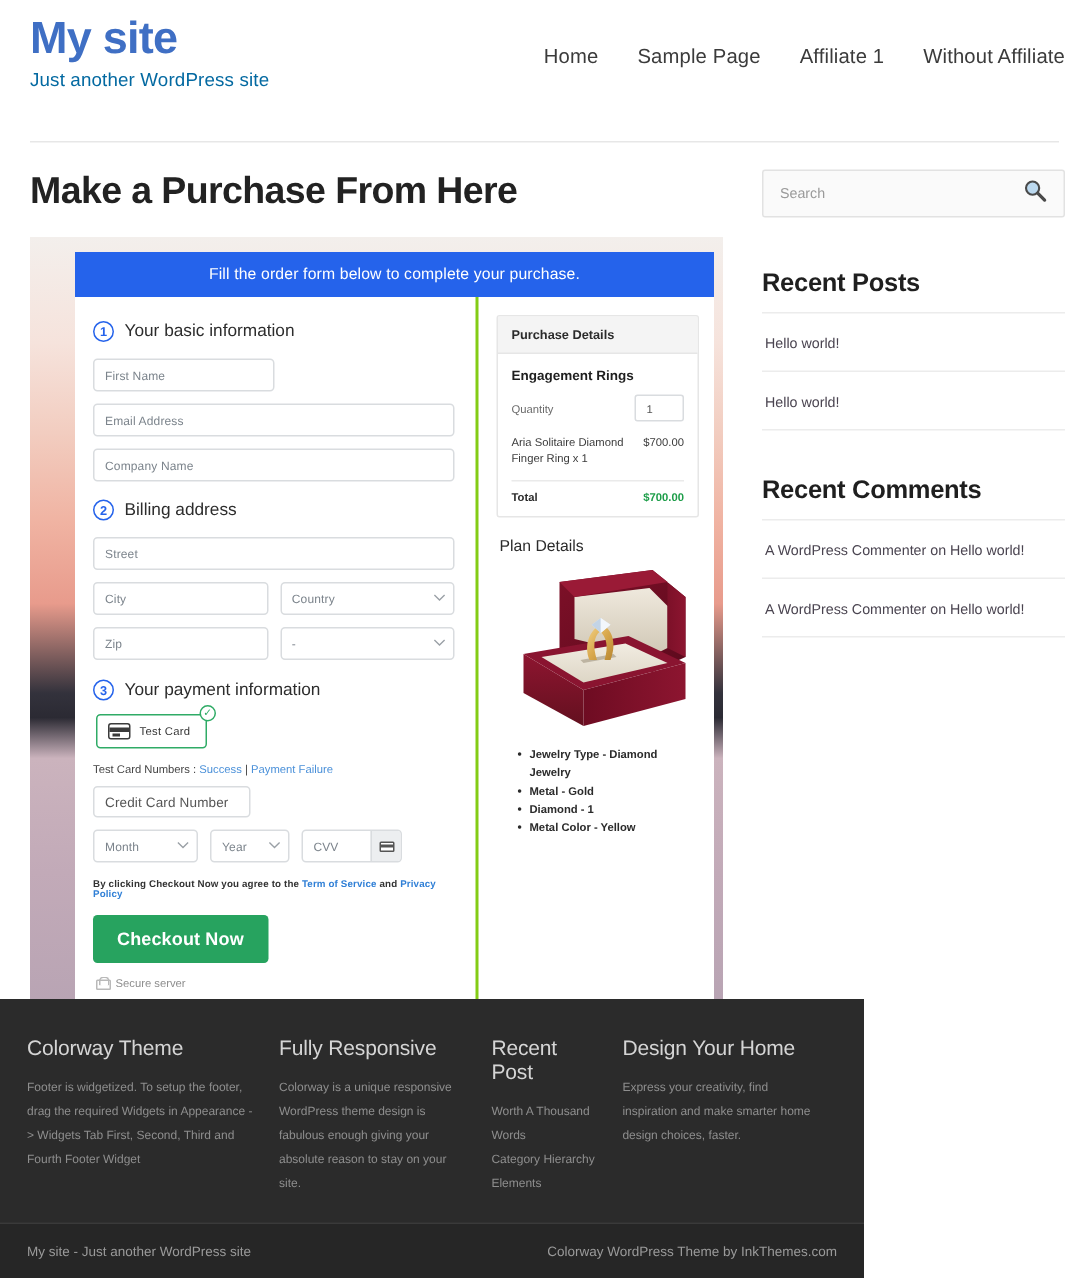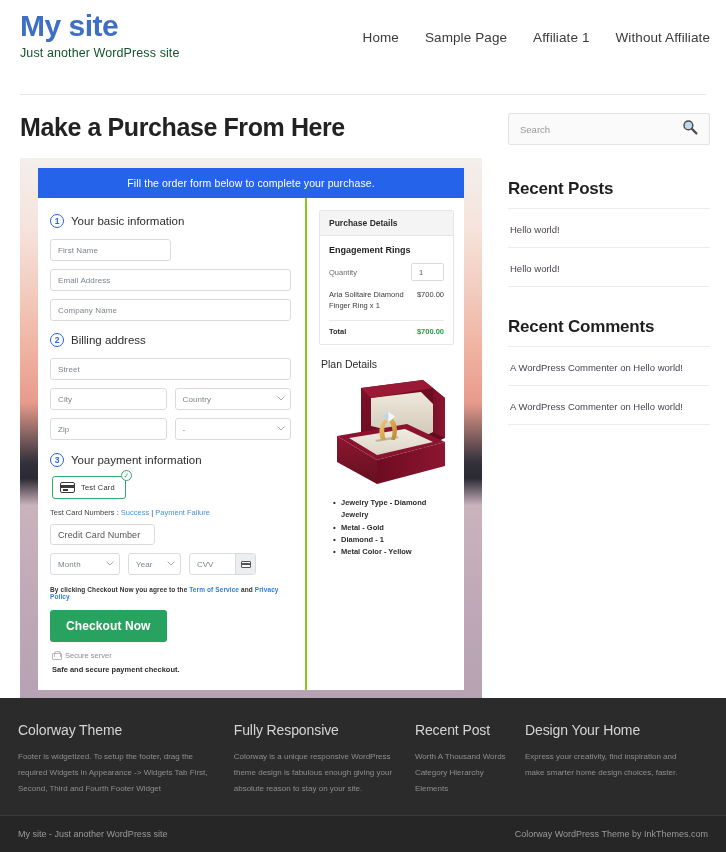--- a/index.html
+++ b/index.html
@@ -15,21 +15,21 @@
     position: relative;
     height: 95px;
     padding: 10px 20px 12px 20px;
   }
   .brand { position: absolute; left: 20px; top: 8px; }
   .site-title {
     font-size: 30px; font-weight: 700; color: #3f6fc4;
     letter-spacing: -0.5px; line-height: 1.2;
   }
   .site-tagline {
-    font-size: 12.5px; color: #14532d; margin-top: 2px;
+    font-size: 12.5px; color: #0369a1; margin-top: 2px;
     letter-spacing: 0.1px;
   }
   .main-nav {
     position: absolute; right: 16px; top: 30px;
     display: flex; gap: 26px; align-items: center;
   }
   .nav-link {
     font-size: 13.5px; color: #3b3b3b; text-decoration: none;
     letter-spacing: 0.1px; cursor: pointer; white-space: nowrap;
   }
@@ -60,21 +60,21 @@
         #f0b3a2 35%,
         #e89b8c 45%,
         #33323c 56%,
         #2b2a33 59%,
         #cbb3bd 64%,
         #c2aab8 78%,
         #b5a2b2 100%);
     overflow: hidden;
   }
   .checkout-card {
-    position: absolute; left: 18px; top: 10px;
+    position: absolute; left: 30px; top: 10px;
     width: 426px; height: 522px;
     background: #ffffff;
     display: flex; flex-direction: column;
   }
   .order-banner {
     background: #2563eb; color: #ffffff;
     text-align: center;
     font-size: 10.5px; letter-spacing: 0.1px;
     padding: 9px 4px;
   }
@@ -253,21 +253,21 @@
     border-bottom: 1px solid #ececec;
     padding: 10px 2px;
   }
   .widget-list li a {
     font-size: 9.5px; color: #4a4450; text-decoration: none; cursor: pointer;
   }
   .widget-gap { height: 30px; }
 
   
   .site-footer {
-    position: absolute; left: 0; bottom: 0; width: 726px;
+    position: absolute; left: 0; bottom: 0; width: 576px;
     background: #2b2b2b;
   }
   .footer-cols {
     display: flex; padding: 24px 18px 18px 18px; gap: 0;
   }
   .f-col { padding-right: 14px; }
   .f-col.c1 { width: 224px; }
   .f-col.c2 { width: 114px; }
   .f-col.c3 { width: 188px; }
   .f-col.c4 { width: 190px; }

